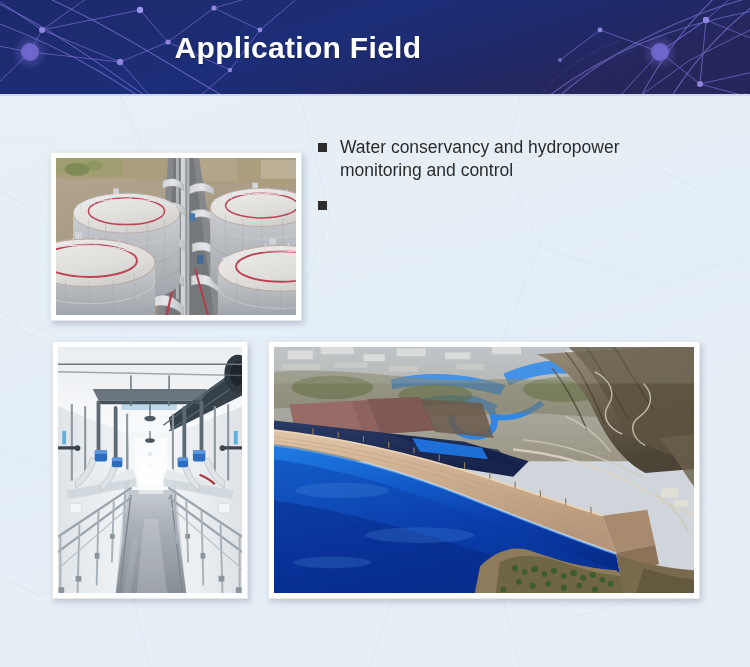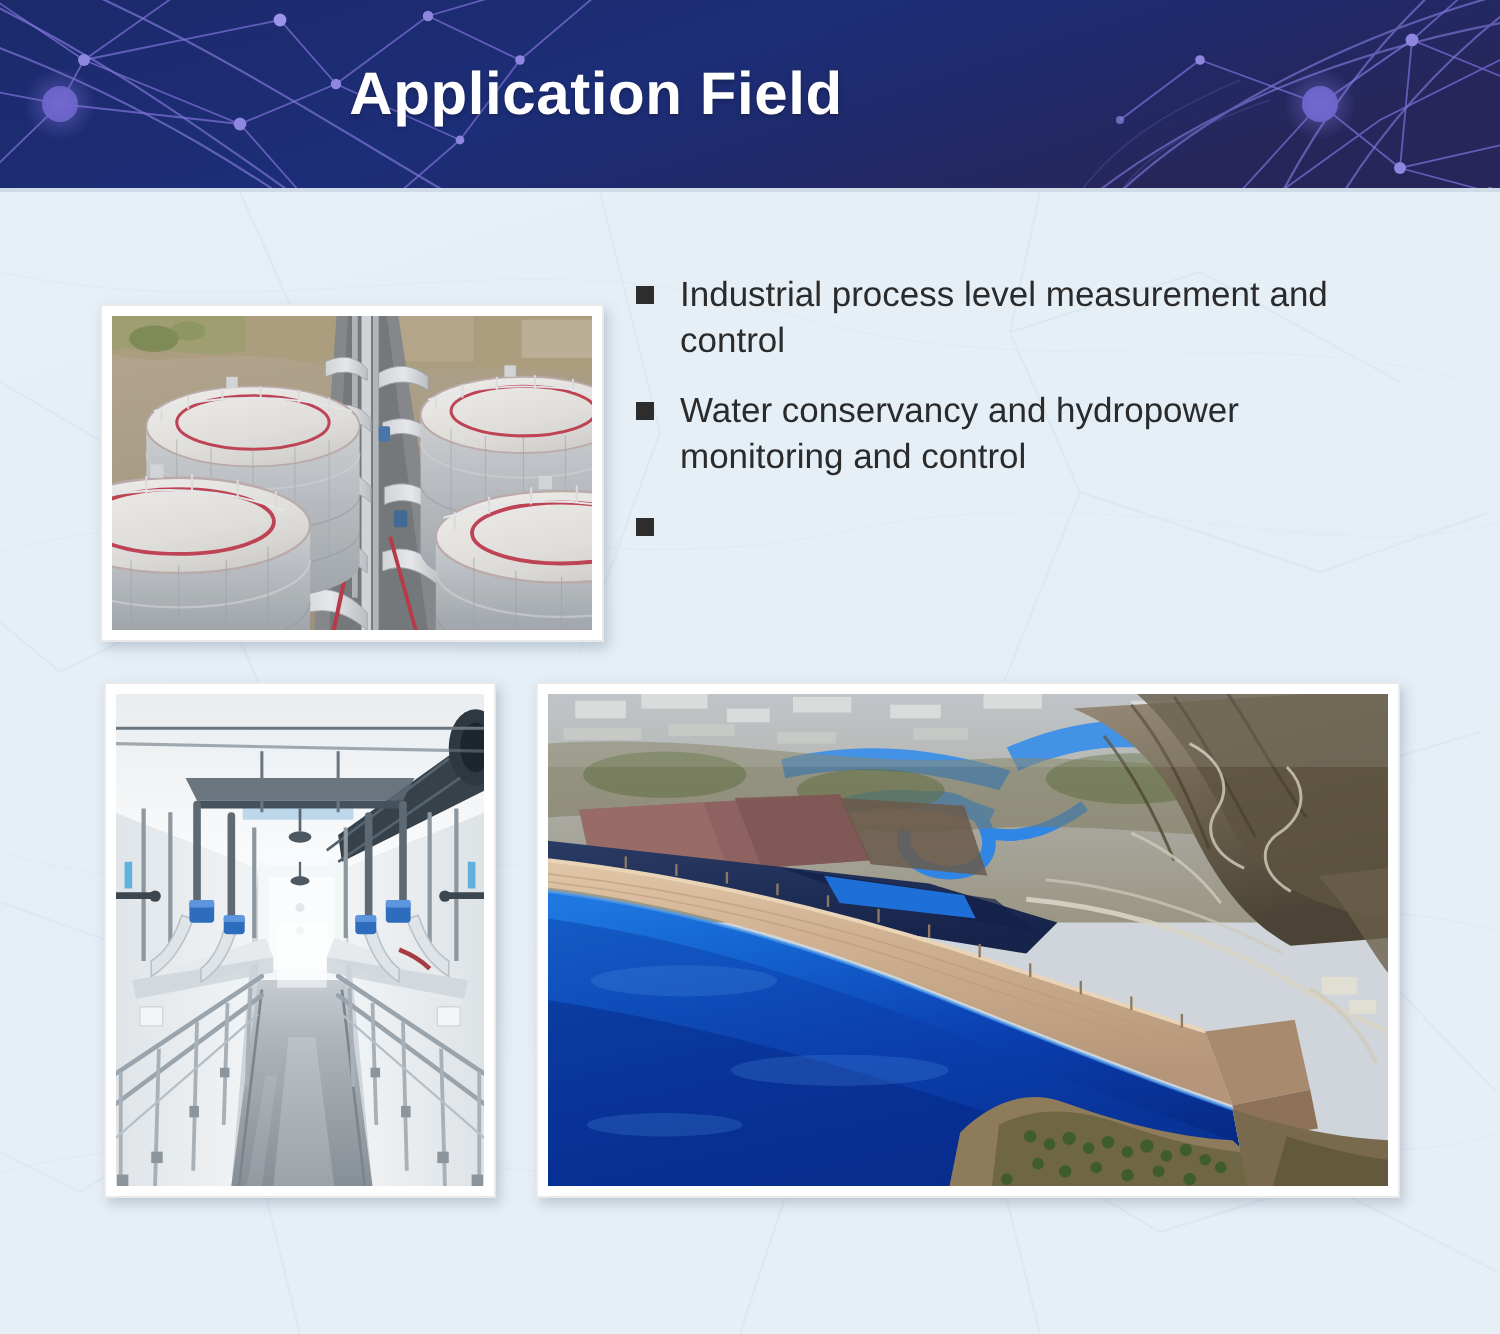--- a/index.html
+++ b/index.html
@@ -226,24 +226,20 @@
         <path d="M560,96 C575,75 600,62 635,50"></path>
       </g>
     </svg>
     <div class="banner-title">Application Field</div>
   </div>
   <div class="banner-underline"></div>
 
   <div class="bullets">
     <div class="bullet-row">
       <span class="bullet-mark"></span>
-      <span class="bullet-text">Industrial process level measurement and control</span>
-    </div>
-    <div class="bullet-row">
-      <span class="bullet-mark"></span>
       <span class="bullet-text">Water conservancy and hydropower monitoring and control</span>
     </div>
     <div class="bullet-row">
       <span class="bullet-mark"></span>
     </div>
   </div>
 
   <div class="photo" id="photo-tanks">
     <div class="canvas">
       <svg viewBox="0 0 252 169" preserveAspectRatio="xMidYMid slice">

